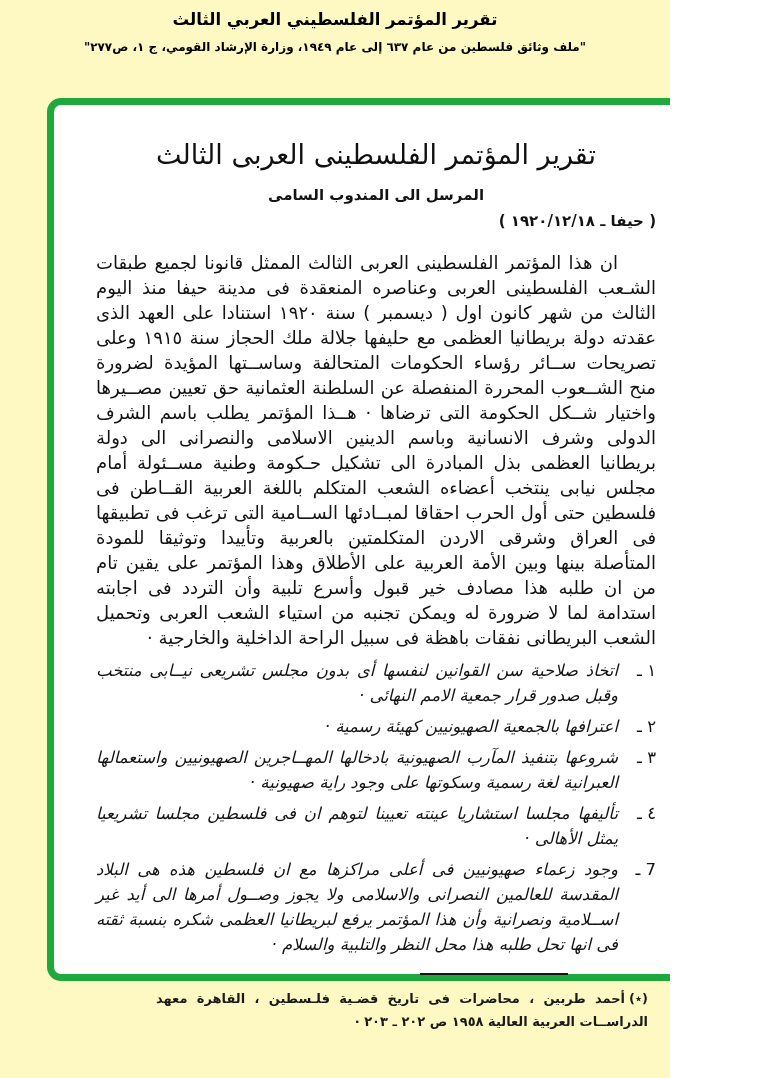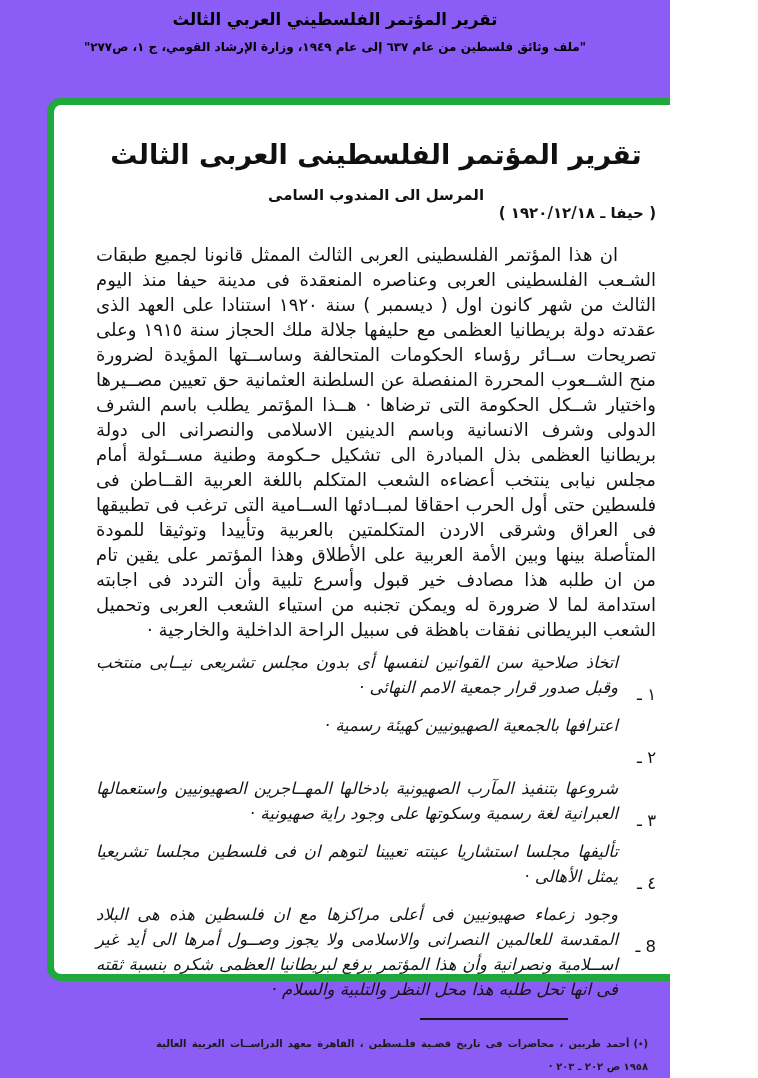--- a/index.html
+++ b/index.html
@@ -5,21 +5,21 @@
   html, body {
     margin: 0;
     padding: 0;
     background: #ffffff;
     font-family: "DejaVu Sans", sans-serif;
   }
   .page {
     position: relative;
     width: 670px;
     height: 1078px;
-    background: #8b5cf6;
+    background: #fef9c3;
     overflow: hidden;
     color: #0d0d0d;
   }
   
   .top-title {
     position: absolute;
     top: 10px;
     left: 0;
     width: 100%;
     text-align: center;
@@ -54,27 +54,28 @@
   
   .doc {
     direction: rtl;
     padding: 34px 40px 0 42px;
     color: #131313;
   }
   .doc-title {
     margin: 0 0 16px 0;
     text-align: center;
     font-size: 27px;
-    font-weight: bold;
+    font-weight: normal;
     color: #101010;
   }
   .doc-addressee {
     text-align: center;
     font-size: 15px;
     font-weight: bold;
+    margin-bottom: 8px;
   }
   .doc-date {
     text-align: right;
     font-size: 15px;
     font-weight: bold;
     margin-bottom: 20px;
   }
   .para {
     margin: 0 0 8px 0;
     font-size: 18px;
@@ -86,37 +87,36 @@
   .list { margin-top: 2px; }
   .item {
     display: flex;
     margin: 0 0 6px 0;
     font-size: 16.5px;
     line-height: 25px;
   }
   .item .num {
     flex: 0 0 38px;
     white-space: nowrap;
-    margin-top: 32px;
   }
   .item .itext {
     flex: 1 1 auto;
     text-align: justify;
     text-justify: inter-word;
     font-style: italic;
   }
   .footnote-sep {
     width: 148px;
     height: 2px;
     background: #151515;
     margin: 16px 88px 12px auto;
   }
   .footnote {
     margin: 0 8px 14px 60px;
-    font-size: 10px;
+    font-size: 13px;
     line-height: 23px;
     text-align: justify;
     text-justify: inter-word;
     font-weight: bold;
     color: #1a1a1a;
   }
   .footnote .fmark { margin-left: 4px; }
 </style>
 </head>
 <body>
@@ -155,21 +155,21 @@
           <span class="num">٣ ـ</span>
           <span class="itext">شروعها بتنفيذ المآرب الصهيونية بادخالها المهــاجرين الصهيونيين واستعمالها العبرانية لغة رسمية وسكوتها على وجود راية صهيونية ·</span>
         </div>
 
         <div class="item">
           <span class="num">٤ ـ</span>
           <span class="itext">تأليفها مجلسا استشاريا عينته تعيينا لتوهم ان فى فلسطين مجلسا تشريعيا يمثل الأهالى ·</span>
         </div>
 
         <div class="item">
-          <span class="num">8 ـ</span>
+          <span class="num">7 ـ</span>
           <span class="itext">وجود زعماء صهيونيين فى أعلى مراكزها مع ان فلسطين هذه هى البلاد المقدسة للعالمين النصرانى والاسلامى ولا يجوز وصــول أمرها الى أيد غير اســلامية ونصرانية وأن هذا المؤتمر يرفع لبريطانيا العظمى شكره بنسبة ثقته فى انها تحل طلبه هذا محل النظر والتلبية والسلام ·</span>
         </div>
 
       </div>
 
       <div class="footnote-sep"></div>
 
       <p class="footnote">
         <span class="fmark">(٭)</span><span>أحمد طربين ، محاضرات فى تاريخ قضـية فلـسطين ، القاهرة معهد الدراســات العربية العالية ١٩٥٨ ص ٢٠٢ ـ ٢٠٣ ·</span>
       </p>

